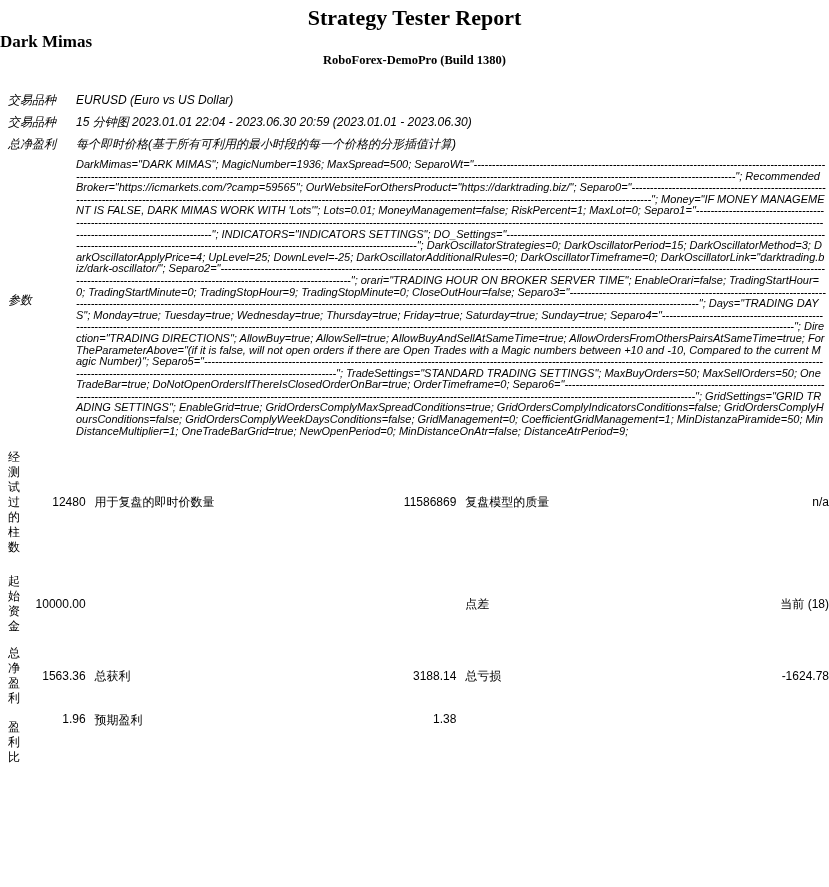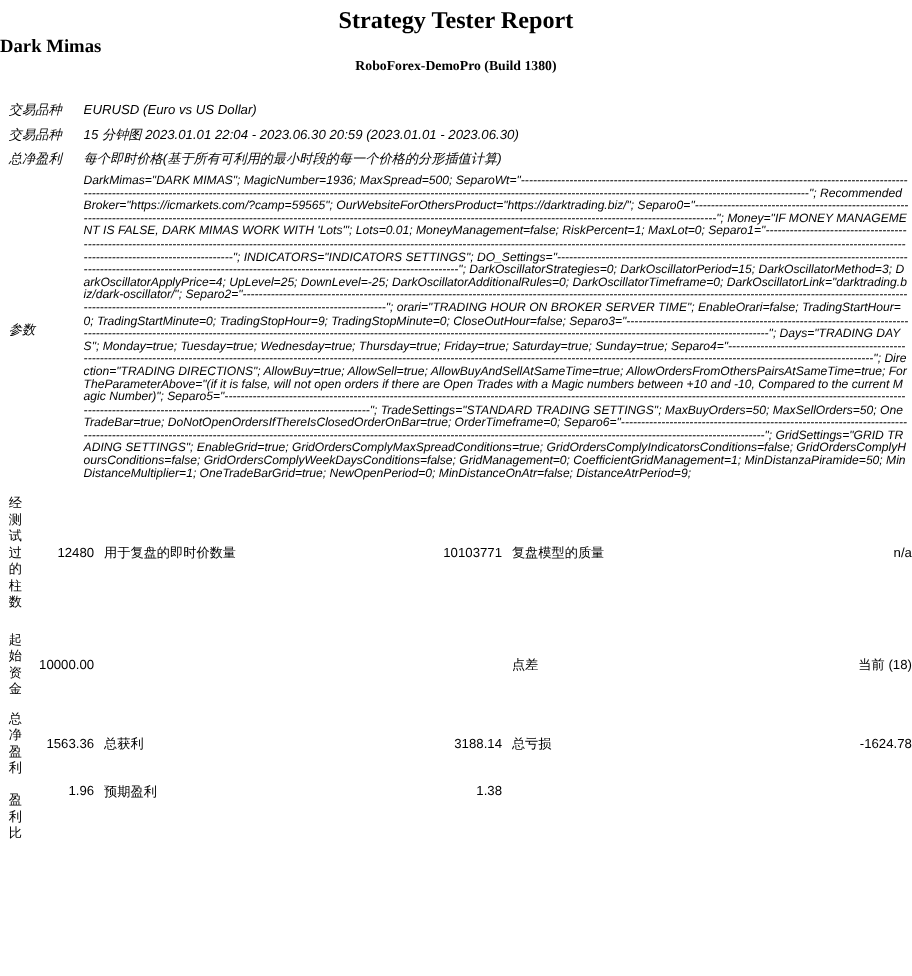--- a/index.html
+++ b/index.html
@@ -78,21 +78,21 @@
     </tr>
   </tbody>
     </table>
 
   <table class="stats-table">
     <tbody>
         <tr class="h110">
       <td class="c1">经测试过的柱数</td>
       <td class="c2">12480</td>
       <td class="c3">用于复盘的即时价数量</td>
-      <td class="c4">10103771</td>
+      <td class="c4">11586869</td>
       <td class="c5">复盘模型的质量</td>
       <td class="c6">n/a</td>
     </tr>
     <tr class="sp14">
           <td colspan="6"></td>
         </tr>
     <tr class="h66">
       <td class="c1">起始资金</td>
       <td class="c2">10000.00</td>
       <td class="c3"></td>

